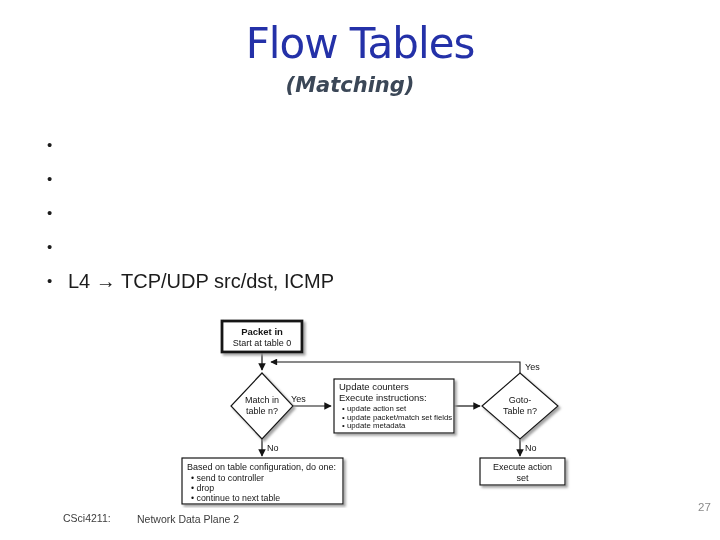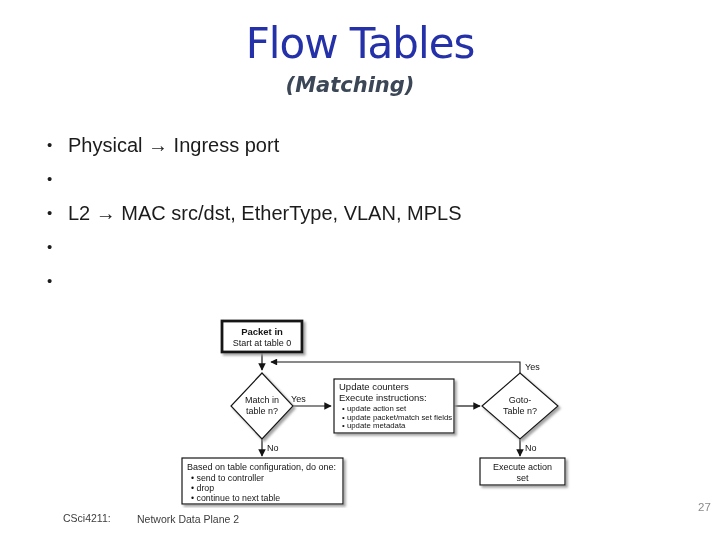--- a/index.html
+++ b/index.html
@@ -98,34 +98,33 @@
 
 <div class="slide">
 
   <div class="title" style="color: rgb(36, 49, 168);">Flow Tables</div>
 
   <div class="subtitle" style="color: rgb(59, 71, 87);">(Matching)</div>
 
   <div class="bullets">
     <div class="bullet-row">
       <span class="bullet-dot">•</span>
-      <span>Physical → Ingress port</span>
     </div>
     <div class="bullet-row">
       <span class="bullet-dot">•</span>
     </div>
     <div class="bullet-row">
       <span class="bullet-dot">•</span>
-      <span>L2 → MAC src/dst, EtherType, VLAN, MPLS</span>
     </div>
     <div class="bullet-row">
       <span class="bullet-dot">•</span>
     </div>
     <div class="bullet-row">
       <span class="bullet-dot">•</span>
+      <span>L4 → TCP/UDP src/dst, ICMP</span>
     </div>
   </div>
 
   <div class="flowchart">
     <svg width="400" height="196" viewBox="0 0 400 196">
       <defs>
         <marker id="arr" viewBox="0 0 10 10" refX="9" refY="5" markerWidth="7" markerHeight="6.2" orient="auto-start-reverse">
           <path d="M0,0 L10,5 L0,10 z" fill="#141414"></path>
         </marker>
         <filter id="ds" x="-20%" y="-20%" width="150%" height="150%">

